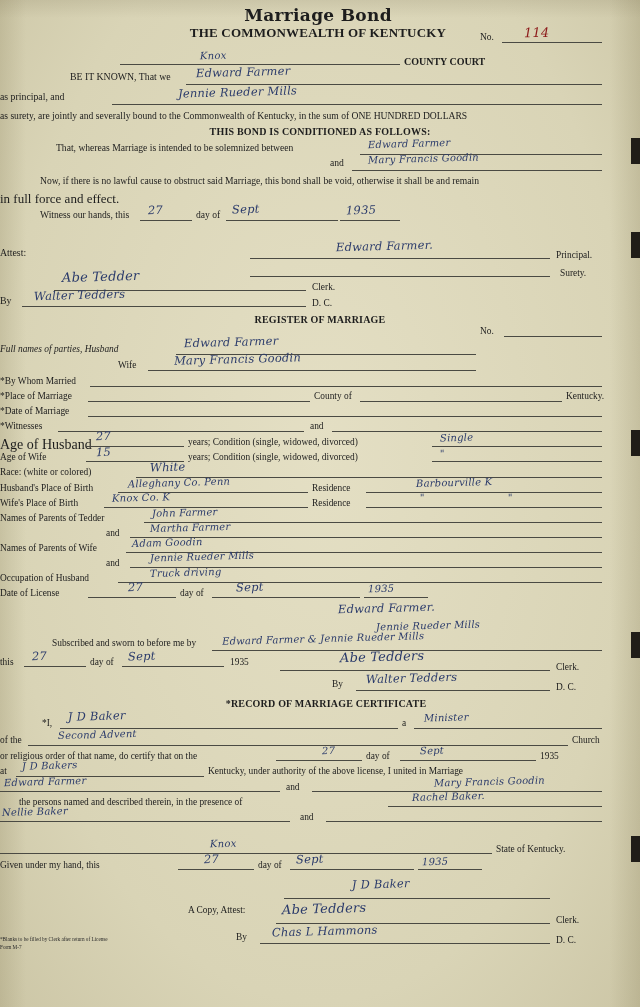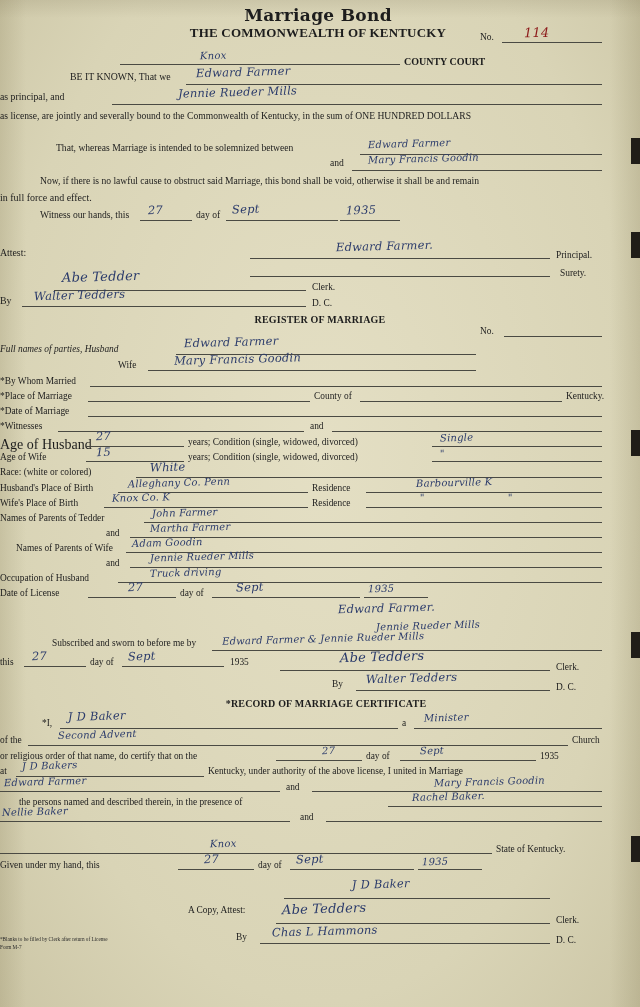--- a/index.html
+++ b/index.html
@@ -96,33 +96,34 @@
     <span class="t bold" style="left:404px;top:56px;font-size:10px;">COUNTY COURT</span>
 
     <span class="t" style="left:70px;top:72px;font-size:9.8px;">BE IT KNOWN, That we</span>
     <span class="hw med" style="left:196px;top:66px;">Edward Farmer</span>
     <div class="line" style="left:186px;top:84px;width:416px;"></div>
 
     <span class="t" style="left:0px;top:92px;font-size:9.8px;">as principal, and</span>
     <span class="hw med" style="left:178px;top:86px;">Jennie Rueder Mills</span>
     <div class="line" style="left:112px;top:104px;width:490px;"></div>
 
-    <span class="t" style="left:0px;top:111px;font-size:9.6px;">as license, are jointly and severally bound to the Commonwealth of Kentucky, in the sum of ONE HUNDRED DOLLARS</span>
-
+    <span class="t" style="left:0px;top:111px;font-size:9.6px;">as surety, are jointly and severally bound to the Commonwealth of Kentucky, in the sum of ONE HUNDRED DOLLARS</span>
+
+    <div class="sec" style="position:absolute;left:0;right:0;top:126px;">THIS BOND IS CONDITIONED AS FOLLOWS:</div>
 
     <span class="t" style="left:56px;top:143px;font-size:9.6px;">That, whereas Marriage is intended to be solemnized between</span>
     <span class="hw sm" style="left:368px;top:138px;">Edward Farmer</span>
     <div class="line" style="left:360px;top:154px;width:242px;"></div>
 
     <span class="t" style="left:330px;top:158px;font-size:9.6px;">and</span>
     <span class="hw sm" style="left:368px;top:153px;">Mary Francis Goodin</span>
     <div class="line" style="left:352px;top:170px;width:250px;"></div>
 
     <span class="t" style="left:40px;top:176px;font-size:9.6px;">Now, if there is no lawful cause to obstruct said Marriage, this bond shall be void, otherwise it shall be and remain</span>
-    <span class="t" style="left:0px;top:192px;font-size:10px;">in full force and effect.</span>
+    <span class="t" style="left:0px;top:192px;font-size:13px;">in full force and effect.</span>
 
     <span class="t" style="left:40px;top:210px;font-size:9.6px;">Witness our hands, this</span>
     <span class="hw med" style="left:148px;top:204px;">27</span>
     <div class="line" style="left:140px;top:220px;width:52px;"></div>
     <span class="t" style="left:196px;top:210px;font-size:9.6px;">day of</span>
     <span class="hw med" style="left:232px;top:203px;">Sept</span>
     <div class="line" style="left:226px;top:220px;width:112px;"></div>
     <span class="hw med" style="left:346px;top:204px;">1935</span>
     <div class="line" style="left:340px;top:220px;width:60px;"></div>
 
@@ -207,21 +208,21 @@
     <div class="line" style="left:366px;top:507px;width:236px;"></div>
 
     <span class="t" style="left:0px;top:513px;font-size:9.4px;">Names of Parents of Tedder</span>
     <span class="hw sm" style="left:152px;top:507px;">John Farmer</span>
     <div class="line" style="left:144px;top:522px;width:458px;"></div>
 
     <span class="t" style="left:106px;top:528px;font-size:9.4px;">and</span>
     <span class="hw sm" style="left:150px;top:522px;">Martha Farmer</span>
     <div class="line" style="left:130px;top:537px;width:472px;"></div>
 
-    <span class="t" style="left:16px;top:543px;font-size:9.4px;">Names of Parents of Wife</span>
+    <span class="t" style="left:0px;top:543px;font-size:9.4px;">Names of Parents of Wife</span>
     <span class="hw sm" style="left:132px;top:537px;">Adam Goodin</span>
     <div class="line" style="left:126px;top:552px;width:476px;"></div>
 
     <span class="t" style="left:106px;top:558px;font-size:9.4px;">and</span>
     <span class="hw sm" style="left:150px;top:551px;">Jennie Rueder Mills</span>
     <div class="line" style="left:130px;top:567px;width:472px;"></div>
 
     <span class="t" style="left:0px;top:573px;font-size:9.4px;">Occupation of Husband</span>
     <span class="hw sm" style="left:150px;top:567px;">Truck driving</span>
     <div class="line" style="left:118px;top:582px;width:484px;"></div>

